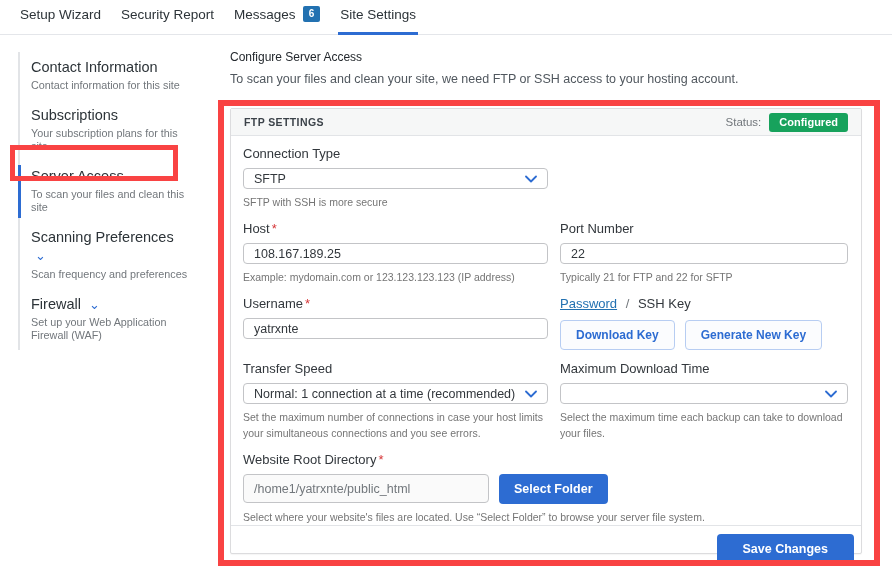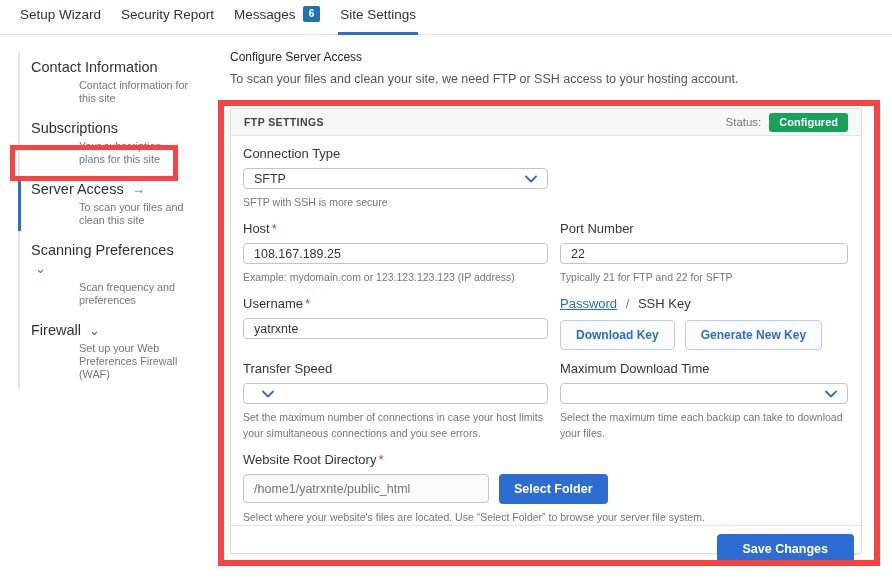--- a/index.html
+++ b/index.html
@@ -15,21 +15,21 @@
   .tab.active { border-bottom-color:#2d6cd2; }
   .tab-badge { background:#2271b1; color:#fff; font-size:10px; font-weight:bold; line-height:1;
                padding:3px 6px; border-radius:2px; }
 
   
   .sidebar { position:absolute; left:18px; top:52px; width:172px; border-left:2px solid #e2e4e7; }
   .side-item { position:relative; padding:6px 0 8px 11px; cursor:pointer; }
   .side-item.active::before { content:""; position:absolute; left:-2px; top:4px; bottom:4px; width:3px; background:#2d6cd2; }
   .side-title { font-size:14.5px; color:#2c3338; line-height:1.25; }
   .side-title .suffix { color:#2d6cd2; font-size:13px; margin-left:4px; }
-  .side-sub { font-size:10.8px; color:#72777c; margin-top:3px; line-height:1.2;margin-left:48px; }
+  .side-sub { font-size:10.8px; color:#72777c; margin-top:3px; line-height:1.2; }
 
   
   .main { position:absolute; left:230px; top:50px; width:632px; }
   .page-title { font-size:12px; font-weight:500; color:#23282d; }
   .page-sub { font-size:12.5px; color:#50575e; margin-top:8px; }
 
   
   .panel { position:absolute; left:230px; top:108px; width:632px; height:446px; background:#fff;
            border:1px solid #dcdcde; border-radius:2px; box-shadow:0 1px 1px rgba(0,0,0,.04);
            display:flex; flex-direction:column; }
@@ -112,21 +112,21 @@
         <span>Scanning Preferences</span>
         <span class="suffix">⌄</span>
       </div>
       <div class="side-sub">Scan frequency and preferences</div>
     </div>
     <div class="side-item">
       <div class="side-title">
         <span>Firewall</span>
         <span class="suffix">⌄</span>
       </div>
-      <div class="side-sub">Set up your Web Preferences Firewall (WAF)</div>
+      <div class="side-sub">Set up your Web Application Firewall (WAF)</div>
     </div>
   </aside>
 
   <section class="main">
     <h1 class="page-title">Configure Server Access</h1>
     <p class="page-sub">To scan your files and clean your site, we need FTP or SSH access to your hosting account.</p>
   </section>
 
   <section class="panel">
     <div class="panel-header">
@@ -187,20 +187,21 @@
             <button class="key-btn">Download Key</button>
             <button class="key-btn">Generate New Key</button>
           </div>
         </div>
       </div>
 
       <div class="row">
         <div>
           <div class="field-label">Transfer Speed</div>
           <div class="select">
+            <span>Normal: 1 connection at a time (recommended)</span>
             <span class="chev">
               <svg width="12" height="8" viewBox="0 0 12 8">
                   <polyline points="1,1.5 6,6.5 11,1.5" fill="none" stroke="#2d6cd2" stroke-width="1.8" stroke-linecap="round" stroke-linejoin="round"></polyline>
                 </svg>
             </span>
           </div>
           <div class="helper">Set the maximum number of connections in case your host limits your simultaneous connections and you see errors.</div>
         </div>
         <div>
           <div class="field-label">Maximum Download Time</div>

